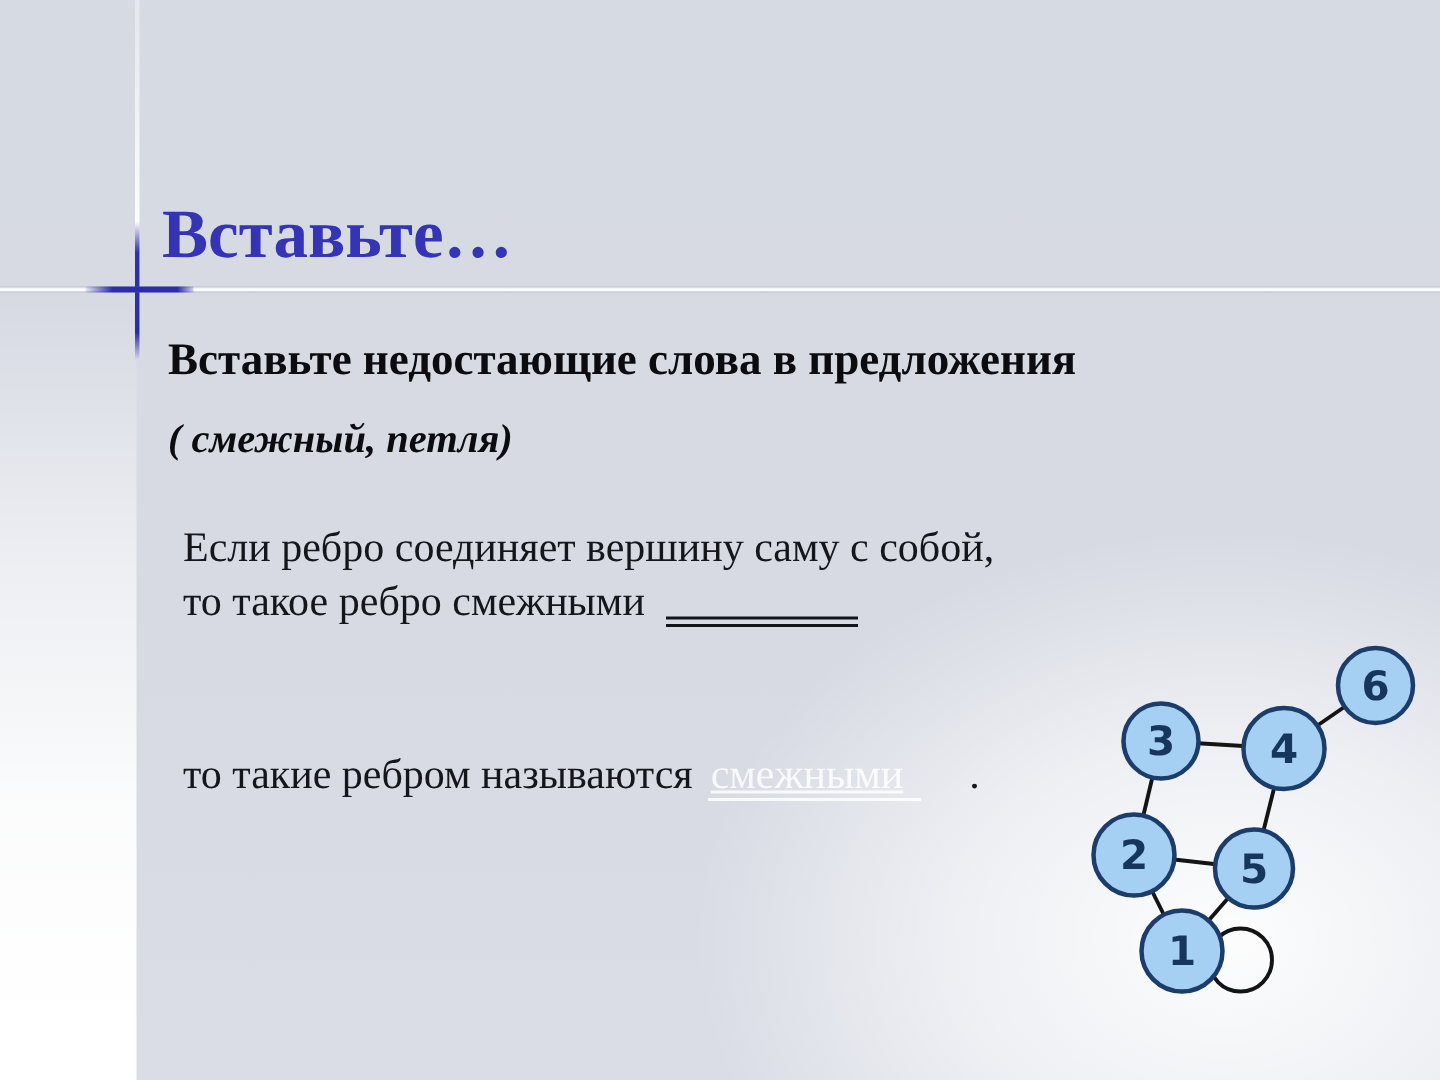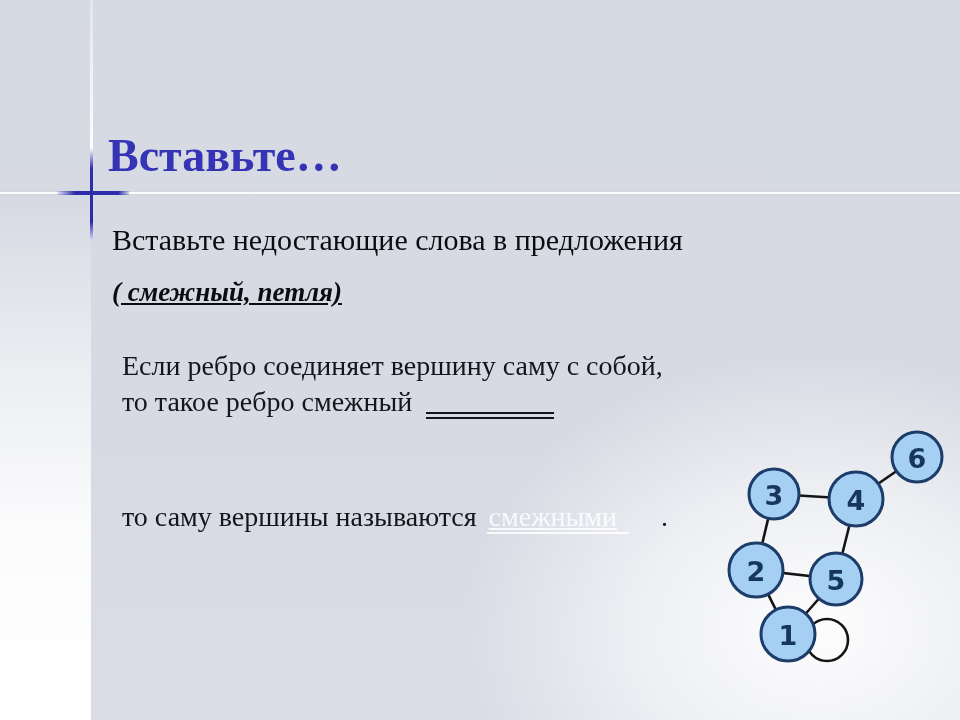--- a/index.html
+++ b/index.html
@@ -32,25 +32,25 @@
   .hline-blue{
     position:absolute;left:57px;top:191px;width:72px;height:4px;
     background:linear-gradient(to right, rgba(45,45,170,0.1), #2d2daa 25%, #2d2daa 85%, rgba(45,45,170,0.2));
   }
   .title{
     position:absolute;left:108px;top:133px;
     font-size:46px;font-weight:bold;color:#3434b4;line-height:1;white-space:nowrap;
   }
   .subtitle{
     position:absolute;left:112px;top:225px;
-    font-size:30px;font-weight:normal;color:#0c0c10;line-height:1;white-space:nowrap;
+    font-size:30px;font-weight:bold;color:#0c0c10;line-height:1;white-space:nowrap;
   }
   .word-bank{
     position:absolute;left:112px;top:279px;
-    font-size:27px;font-weight:bold;font-style:italic;color:#0c0c10;line-height:1;white-space:nowrap;text-decoration:underline;
+    font-size:27px;font-weight:bold;font-style:italic;color:#0c0c10;line-height:1;white-space:nowrap;
   }
   .sentence{
     position:absolute;left:122px;
     font-size:28px;color:#15151c;line-height:36px;white-space:nowrap;
   }
   .sentence-1{top:348px;}
   .sentence-2{top:463px;}
   .blank-line{
     display:inline-block;width:128px;height:3px;
     border-top:2px solid #14141c;border-bottom:2px solid #14141c;
@@ -78,26 +78,26 @@
 <div class="hline-blue"></div>
 
 <div class="title">Вставьте…</div>
 
 <div class="subtitle">Вставьте недостающие слова в предложения</div>
 
 <div class="word-bank">( смежный, петля)</div>
 
 <div class="sentence sentence-1">
   <span>Если ребро соединяет вершину саму с собой,</span><br>
-  <span>то такое ребро смежный</span><span class="blank-line"></span>
+  <span>то такое ребро смежными</span><span class="blank-line"></span>
 </div>
 
 <div class="sentence sentence-2">
   <br>
-  <span>то саму вершины называются</span><span class="faint-answer">смежными</span><span class="period">.</span>
+  <span>то такие ребром называются</span><span class="faint-answer">смежными</span><span class="period">.</span>
 </div>
 
 <svg class="graph-svg" width="240" height="300" viewBox="0 0 240 300">
     <line x1="56" y1="76" x2="138" y2="81" stroke="#141414" stroke-width="2.6"></line>
     <line x1="138" y1="81" x2="199" y2="39" stroke="#141414" stroke-width="2.6"></line>
     <line x1="56" y1="76" x2="38" y2="152" stroke="#141414" stroke-width="2.6"></line>
     <line x1="138" y1="81" x2="118" y2="161" stroke="#141414" stroke-width="2.6"></line>
     <line x1="38" y1="152" x2="118" y2="161" stroke="#141414" stroke-width="2.6"></line>
     <line x1="38" y1="152" x2="70" y2="216" stroke="#141414" stroke-width="2.6"></line>
     <line x1="118" y1="161" x2="70" y2="216" stroke="#141414" stroke-width="2.6"></line>

